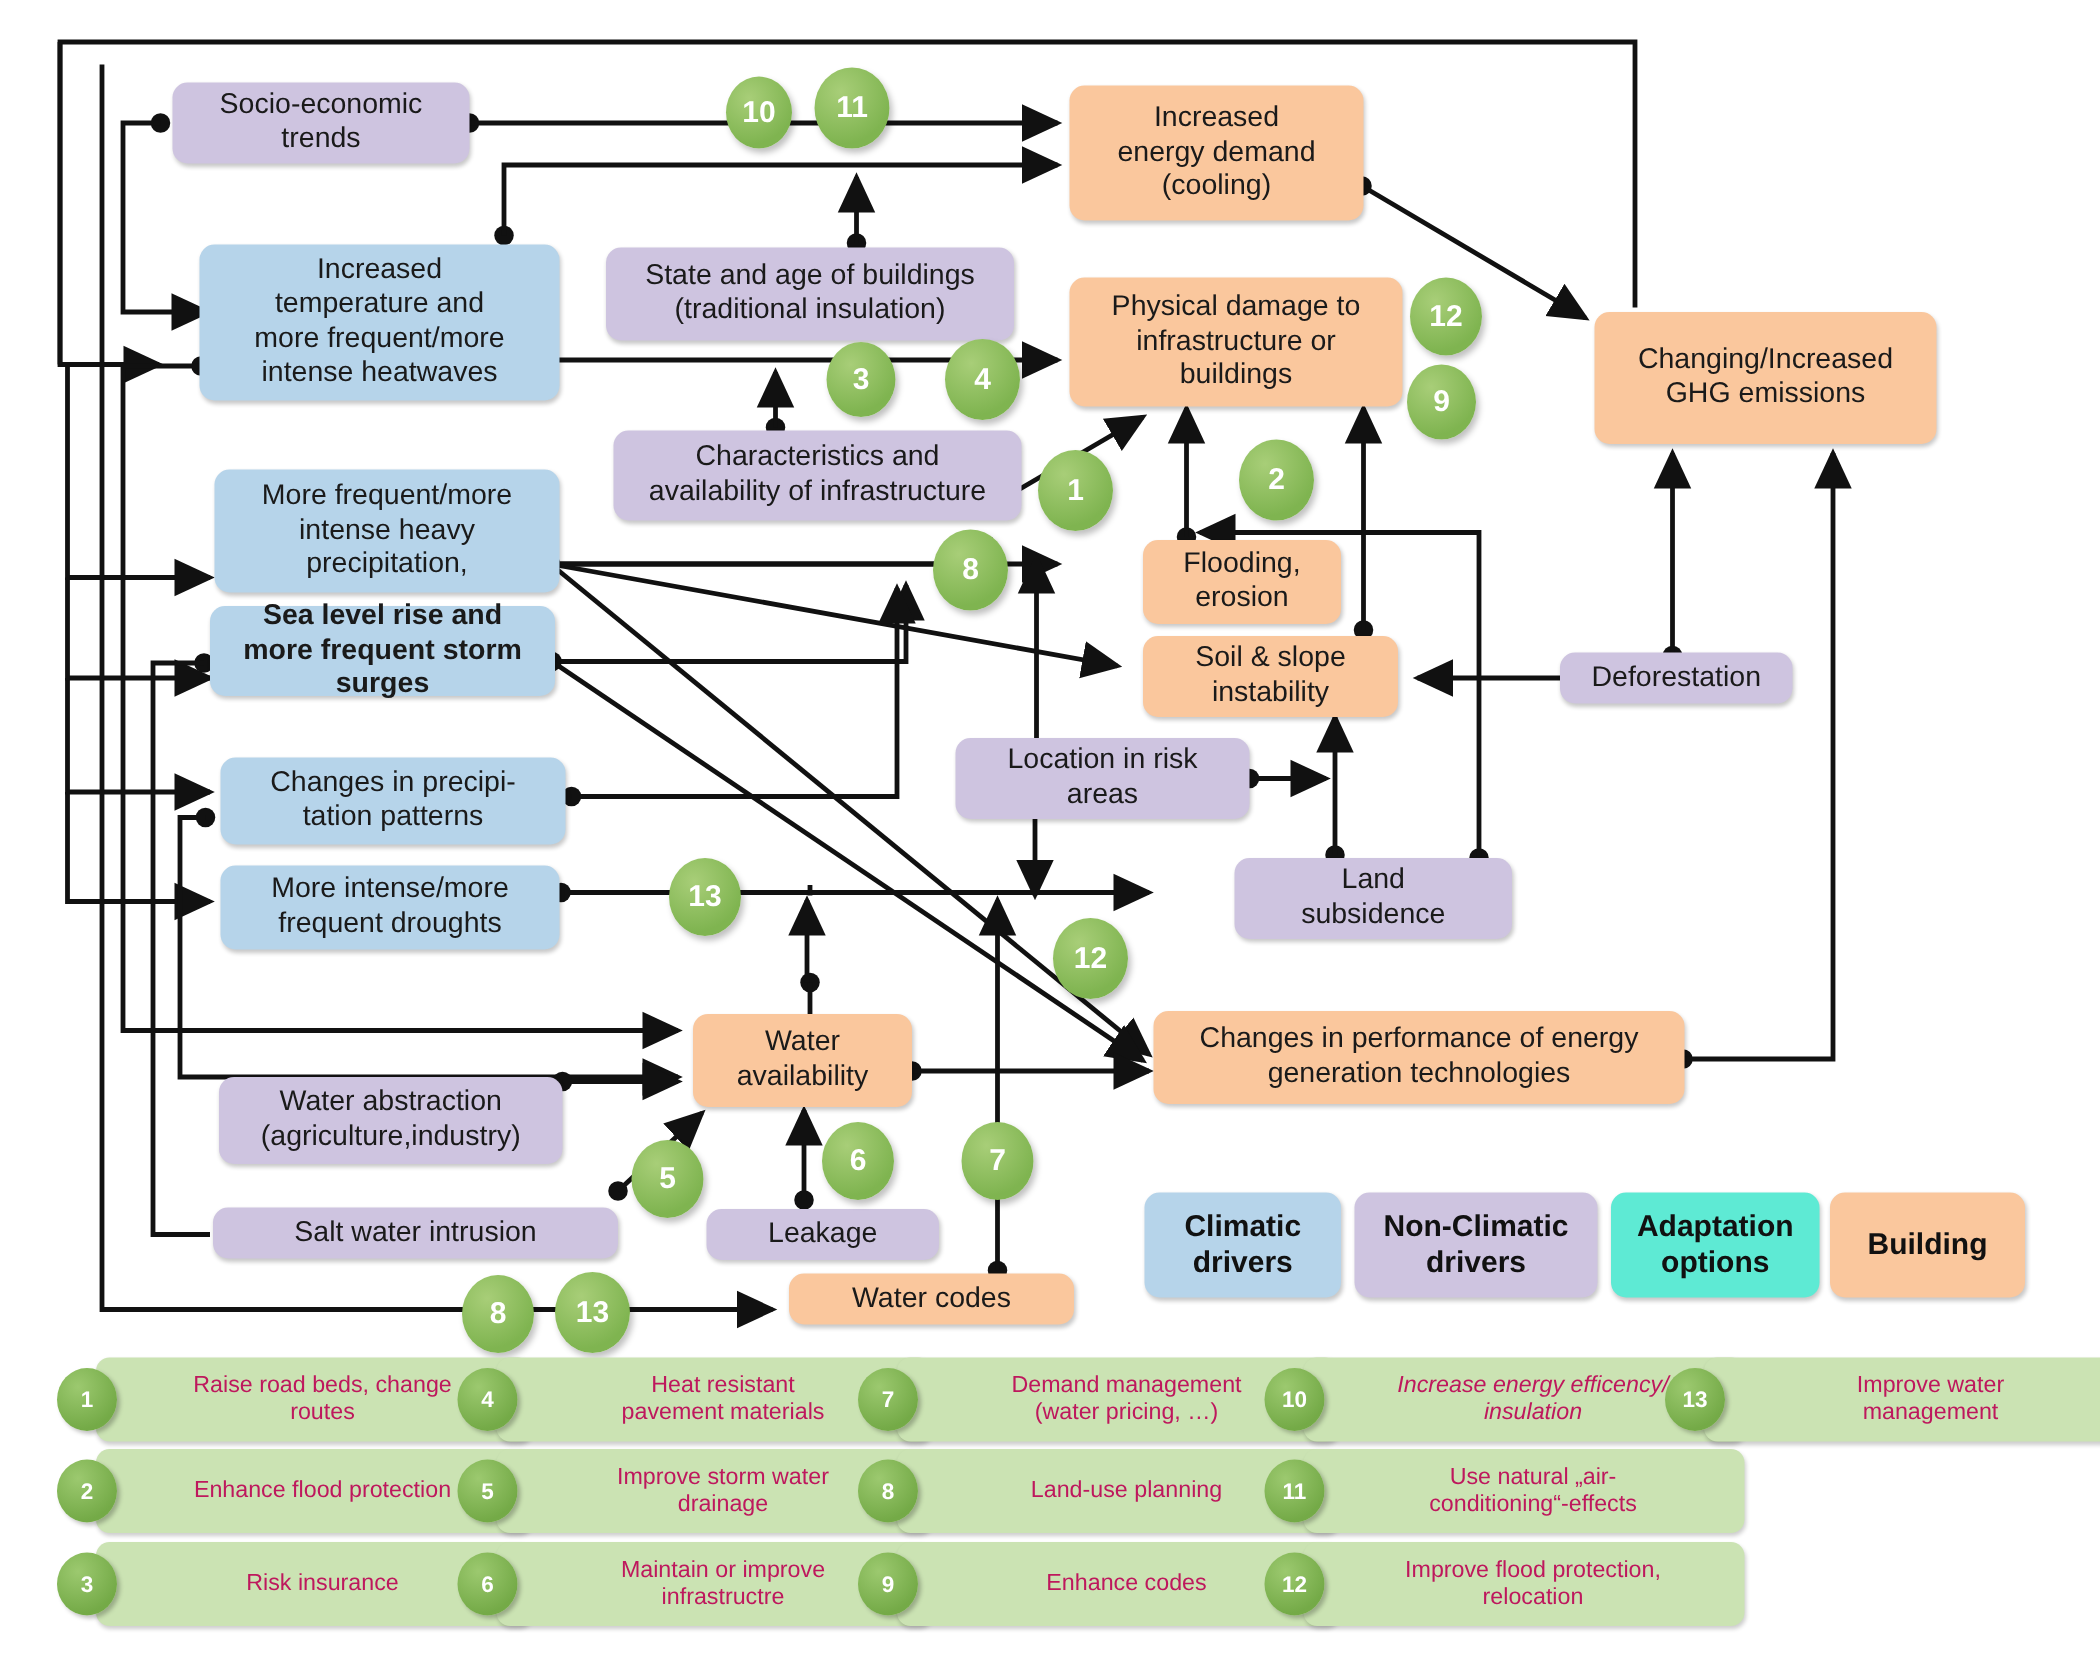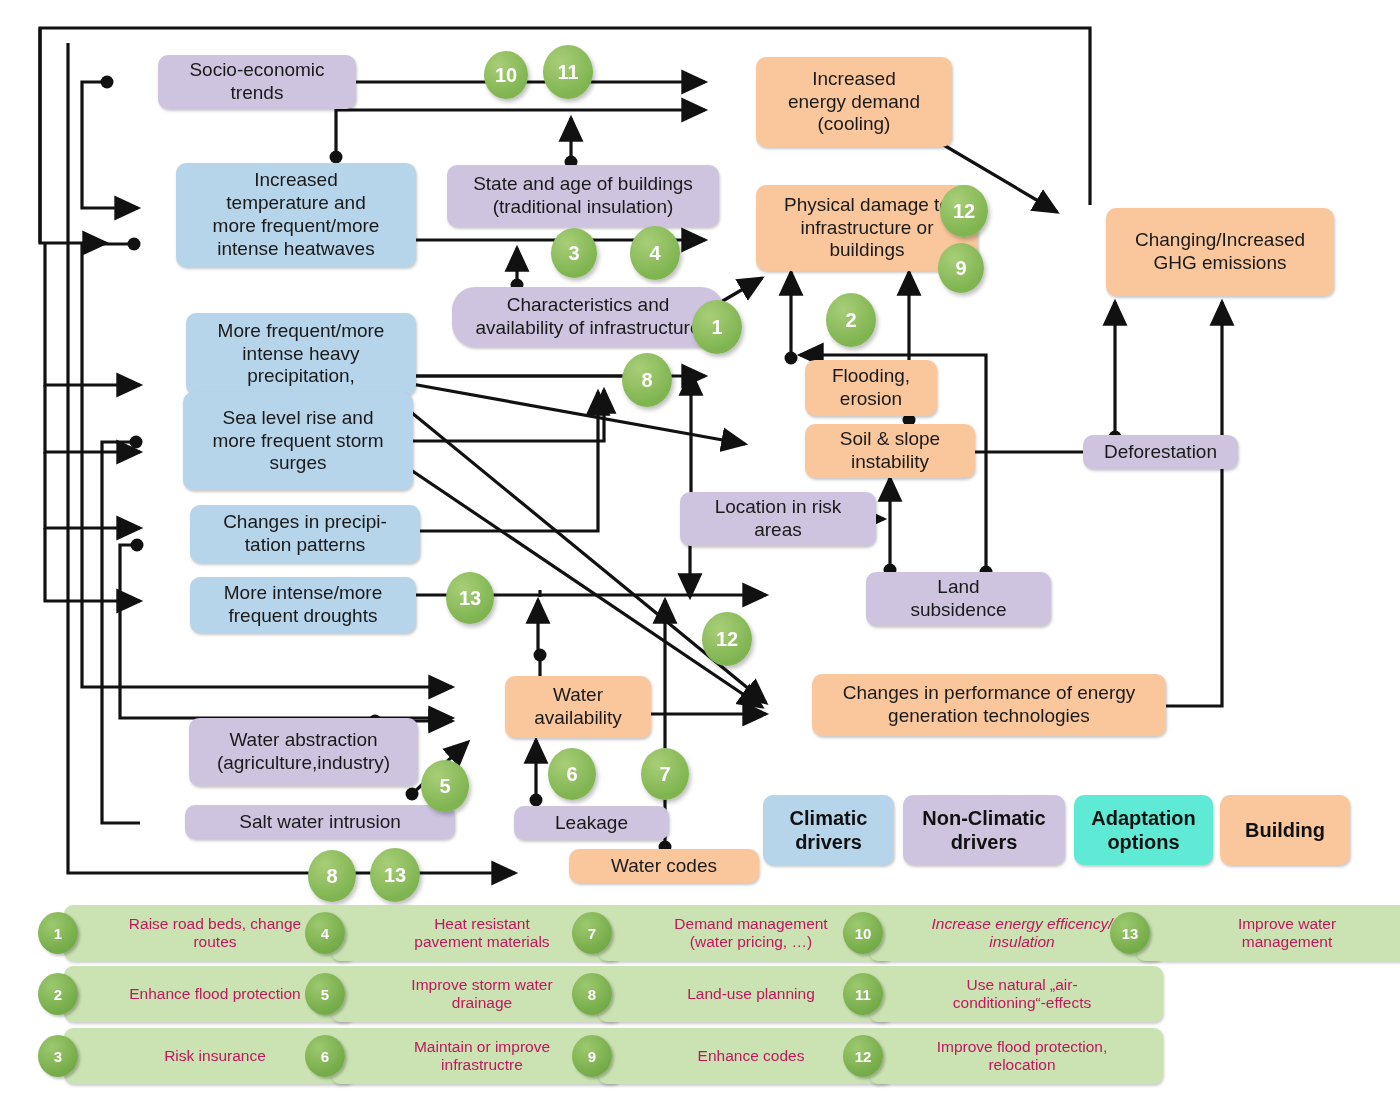--- a/index.html
+++ b/index.html
@@ -2,21 +2,21 @@
 <html><head>
 <meta charset="utf-8">
 <style>
   html,body{margin:0;padding:0;background:#fff;}
   body{width:1400px;height:1110px;font-family:"Liberation Sans",sans-serif;position:relative;overflow:hidden;}
   #stage{position:absolute;left:0;top:0;width:1400px;height:1110px;}
   svg#wires{position:absolute;left:0;top:0;width:1400px;height:1110px;pointer-events:none;}
   .node{position:absolute;box-sizing:border-box;border-radius:10px;
         display:flex;align-items:center;justify-content:center;text-align:center;
         font-size:19px;color:#1a1a1a;line-height:1.2;padding:4px 8px;
-        box-shadow:1px 2px 3px rgba(0,0,0,.22);margin-left:43px;}
+        box-shadow:1px 2px 3px rgba(0,0,0,.22);}
   .climatic{background:#b6d4ea;}
   .nonclimatic{background:#ceC4e0;}
   .impact{background:#fac79d;}
   .legend-key{position:absolute;box-sizing:border-box;border-radius:10px;
         display:flex;align-items:center;justify-content:center;text-align:center;
         font-size:20px;font-weight:bold;color:#111;line-height:1.2;
         box-shadow:1px 2px 3px rgba(0,0,0,.22);}
   .adaptbox{background:#5eead4;}
   .badge{position:absolute;border-radius:50%;
         background:radial-gradient(circle at 35% 30%,#a8ce78,#7fb450 70%);
@@ -167,29 +167,29 @@
   </div>
 
   <div class="node climatic" style="left:133px;top:163px;width:240px;height:104px;">
     <span>Increased<br>temperature and<br>more frequent/more<br>intense heatwaves</span>
   </div>
 
   <div class="node nonclimatic" style="left:404px;top:165px;width:272px;height:62px;">
     <span>State and age of buildings<br>(traditional insulation)</span>
   </div>
 
-  <div class="node nonclimatic" style="left:409px;top:287px;width:272px;height:60px;border-radius:23px;">
+  <div class="node nonclimatic" style="left:409px;top:287px;width:272px;height:60px;">
     <span>Characteristics and<br>availability of infrastructure</span>
   </div>
 
   <div class="node climatic" style="left:143px;top:313px;width:230px;height:82px;">
     <span>More frequent/more<br>intense heavy<br>precipitation,</span>
   </div>
 
-  <div class="node climatic" style="left:140px;top:392px;width:230px;height:98px;">
+  <div class="node climatic" style="left:140px;top:404px;width:230px;height:60px;font-weight:bold;">
     <span>Sea level rise and<br>more frequent storm<br>surges</span>
   </div>
 
   <div class="node climatic" style="left:147px;top:505px;width:230px;height:58px;">
     <span>Changes in precipi-<br>tation patterns</span>
   </div>
 
   <div class="node climatic" style="left:147px;top:577px;width:226px;height:56px;">
     <span>More intense/more<br>frequent droughts</span>
   </div>
@@ -223,21 +223,21 @@
   </div>
 
   <div class="node nonclimatic" style="left:823px;top:572px;width:185px;height:54px;">
     <span>Land<br>subsidence</span>
   </div>
 
   <div class="node impact" style="left:462px;top:676px;width:146px;height:62px;">
     <span>Water<br>availability</span>
   </div>
 
-  <div class="node nonclimatic" style="left:146px;top:718px;width:229px;height:68px;justify-content:center;">
+  <div class="node nonclimatic" style="left:146px;top:718px;width:229px;height:58px;justify-content:center;">
     <span>Water abstraction<br>(agriculture,industry)</span>
   </div>
 
   <div class="node nonclimatic" style="left:142px;top:805px;width:270px;height:34px;">
     <span>Salt water intrusion</span>
   </div>
 
   <div class="node nonclimatic" style="left:471px;top:806px;width:155px;height:34px;">
     <span>Leakage</span>
   </div>

